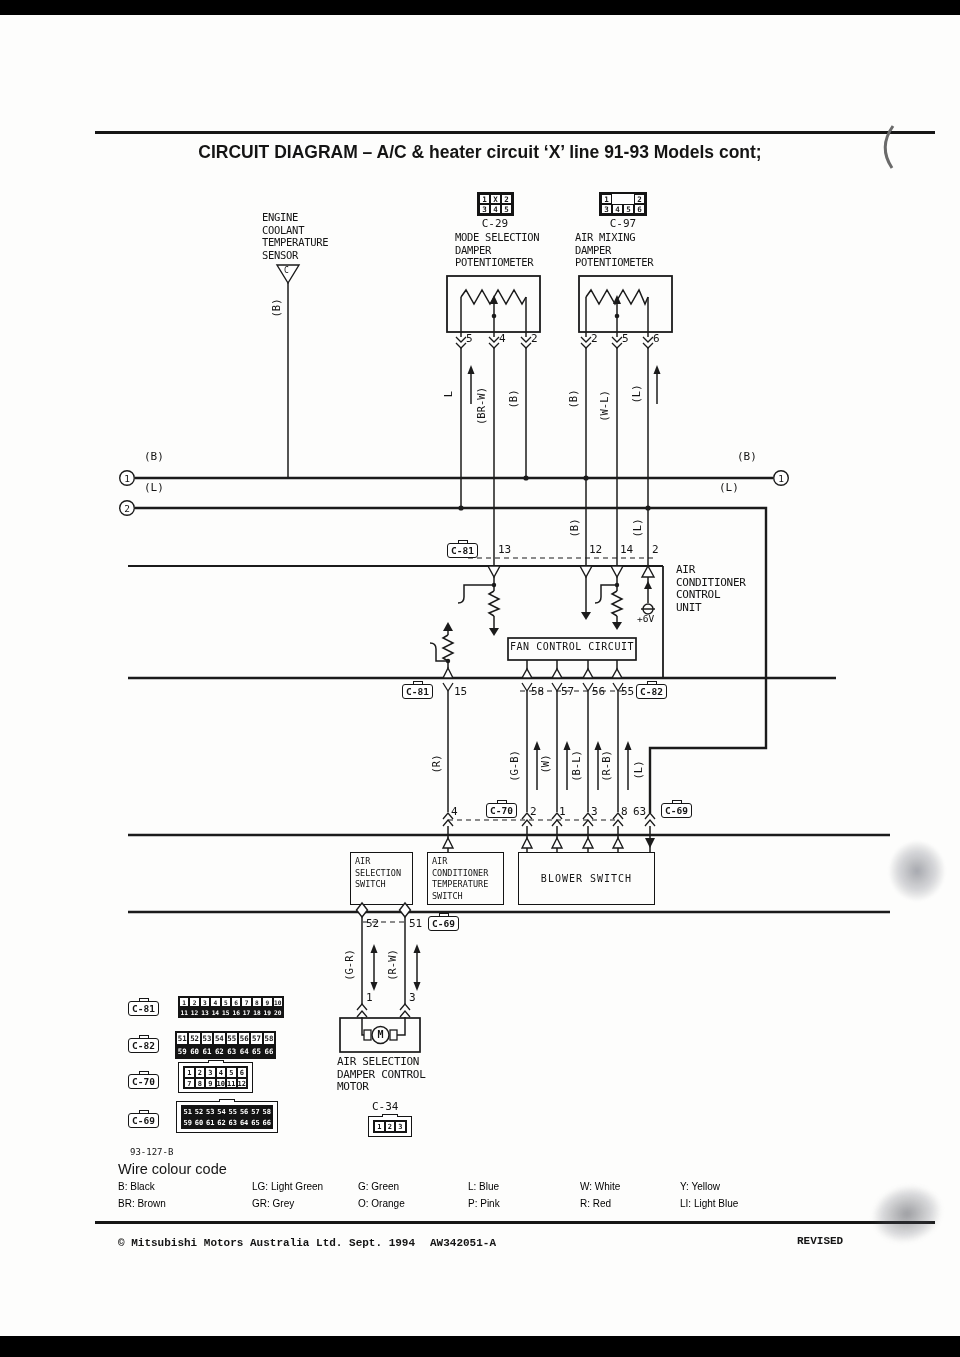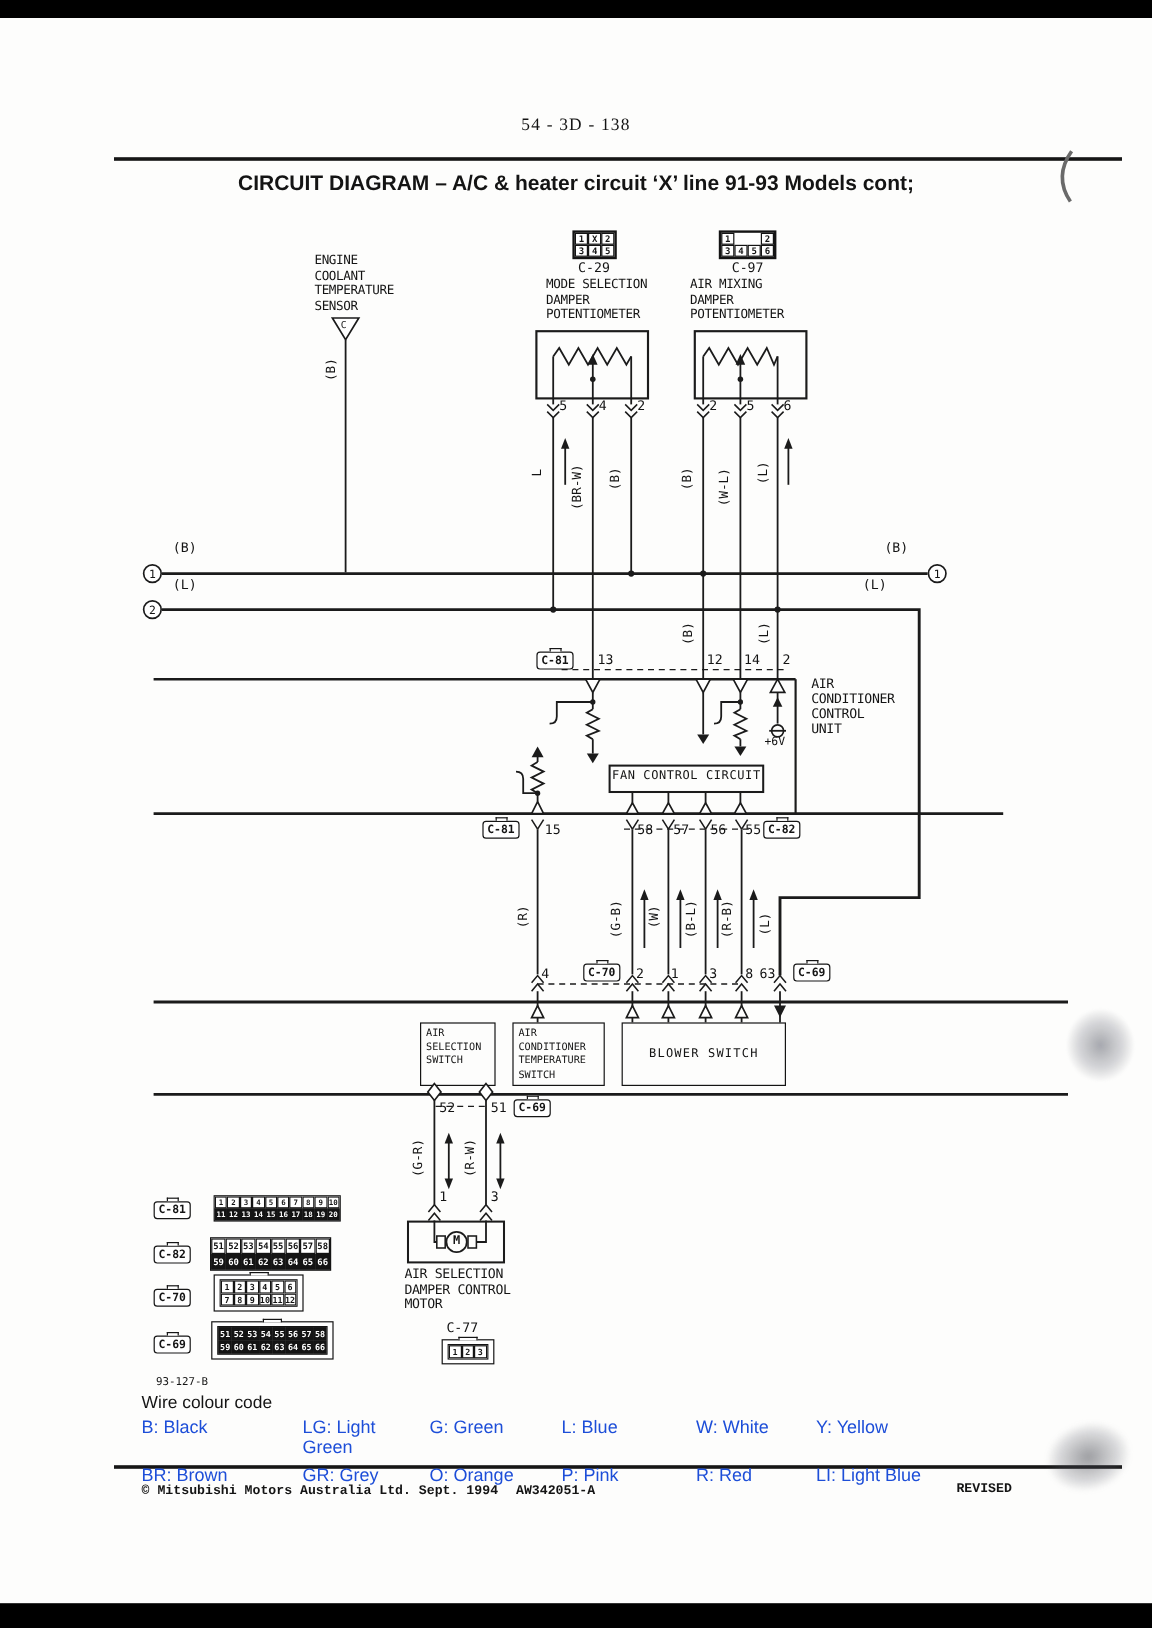--- a/index.html
+++ b/index.html
@@ -37,36 +37,35 @@
   .g70 .row span{width:10.5px;height:10.5px;font-size:7px;line-height:10px}
   .g69 .row span{width:11.3px;height:11px;font-size:7px;line-height:10.5px}
   .shell{position:absolute;border:1.5px solid #141414;padding:3px 4px;background:#fff}
   .shell::before{content:"";position:absolute;top:-3px;left:50%;width:14px;height:2px;margin-left:-8px;
        border:1.5px solid #141414;border-bottom:none;background:#fff}
   .swbox{position:absolute;border:1.7px solid #141414;font-size:8.5px;line-height:11.5px;
         white-space:pre-line;padding:3px 0 0 4px;box-sizing:border-box;background:transparent}
   .swbox.center{display:flex;align-items:center;justify-content:center;padding:0;font-size:10px;letter-spacing:1px}
   .fanlbl{position:absolute;text-align:center;font-size:10px;letter-spacing:0.5px}
   .legend{position:absolute;display:grid;grid-template-columns:134px 106px 110px 112px 100px auto;
-        row-gap:6px;font-family:"Liberation Sans",sans-serif;font-size:15px;color:#1d4ed8}
+        row-gap:6px;font-family:"Liberation Sans",sans-serif;font-size:10px;color:#000000}
   .legend-title{position:absolute;font-family:"Liberation Sans",sans-serif;font-size:14.5px}
   .foot{position:absolute;font-family:Liberation Mono, monospace;font-weight:bold;font-size:11px}
   .watermark{position:absolute;right:8px;top:1322px;font-family:"Liberation Sans",sans-serif;
         font-size:24px;color:#9e9e9e;z-index:6;letter-spacing:0.5px}
   .smudge{position:absolute;border-radius:50%;pointer-events:none}
   svg{position:absolute;left:0;top:0;z-index:1}
   .lbl,.pin,.vlbl,.fanlbl,.legend,.legend-title,.foot,.pageno,.title{z-index:2}
 </style>
 </head>
 <body>
 
 <div class="page">
 
   <div class="bar top"></div>
-  <div class="pageno">54 - 3D - 138</div>
   <div class="rule" style="left:95px;top:131px;width:840px;height:3px"></div>
   <div class="title">CIRCUIT DIAGRAM – A/C &amp; heater circuit ‘X’ line 91-93 Models cont;</div>
 
   <svg width="960" height="1357" viewBox="0 0 960 1357">
     <g stroke="#1b1b1b" stroke-width="1.5" fill="none">
 
       <line x1="288" y1="283" x2="288" y2="477"></line>
 
       <rect x="447" y="276" width="93" height="56" stroke-width="1.8"></rect>
       <rect x="579" y="276" width="93" height="56" stroke-width="1.8"></rect>
@@ -365,21 +364,21 @@
   <div class="tag" style="left:428px;top:916px">C-69</div>
 
   <div class="vlbl" style="left:349px;top:965px">(G-R)</div>
   <div class="vlbl" style="left:392px;top:965px">(R-W)</div>
   <div class="pin" style="left:366px;top:992px">1</div>
   <div class="pin" style="left:409px;top:992px">3</div>
   <div class="pin" style="left:374px;top:1029px;width:13px;text-align:center;font-size:10px;font-weight:bold">M</div>
   <div class="lbl" style="left:337px;top:1056px;font-size:11px">AIR SELECTION
 DAMPER CONTROL
 MOTOR</div>
-  <div class="pin" style="left:372px;top:1101px">C-77</div>
+  <div class="pin" style="left:372px;top:1101px">C-34</div>
   <div class="shell" style="left:368px;top:1116px">
     <div class="cgrid g70" style="border-width:1px">
       <div class="row">
           <span>1</span>
           <span>2</span>
           <span>3</span>
         </div>
     </div>
   </div>
 

